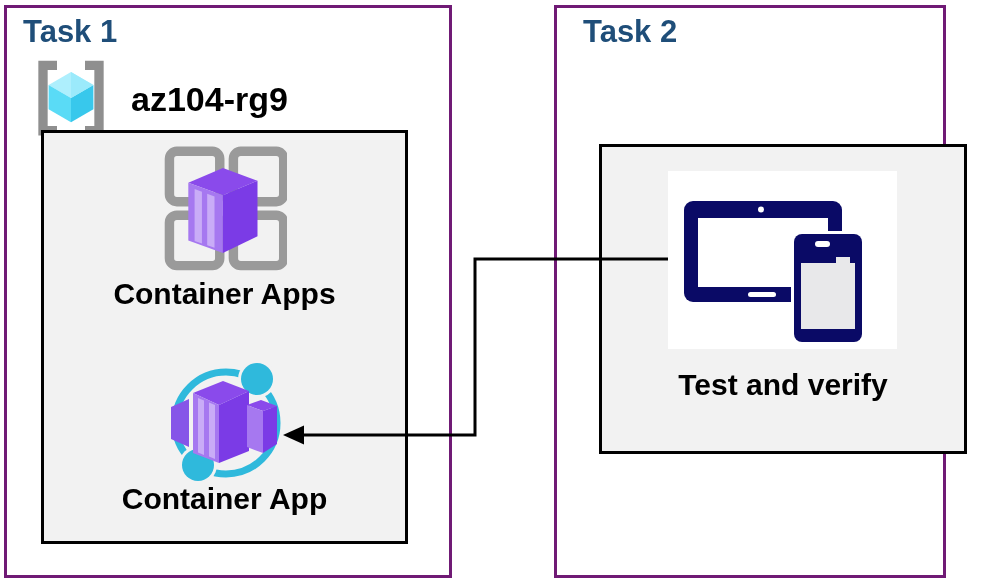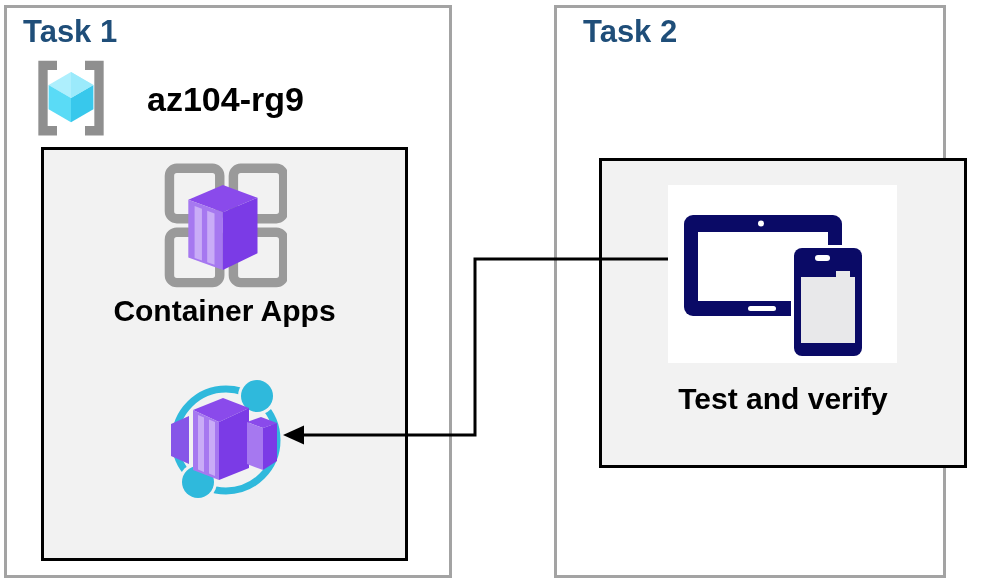--- a/index.html
+++ b/index.html
@@ -1,30 +1,30 @@
 <!DOCTYPE html>
 <html><head>
 <meta charset="utf-8">
 <style>
   html,body{margin:0;padding:0;background:#ffffff;}
   .canvas{position:relative;width:1006px;height:584px;background:#ffffff;
           font-family:"Liberation Sans",sans-serif;overflow:hidden;}
-  .task-box{position:absolute;top:5px;height:573px;border:3px solid #a3a3a3;
+  .task-box{position:absolute;top:5px;height:573px;border:3px solid #701a75;
             background:#fff;box-sizing:border-box;}
   .task1{left:4px;width:448px;}
   .task2{left:554px;width:392px;}
   .task-title{position:absolute;top:6px;font-size:31px;font-weight:700;color:#1F4E79;
               letter-spacing:0px;white-space:nowrap;}
   .task1 .task-title{left:16px;}
   .task2 .task-title{left:26px;}
-  .rg-row{position:absolute;left:22px;top:48px;display:flex;align-items:center;gap:34px;}
+  .rg-row{position:absolute;left:22px;top:48px;display:flex;align-items:center;gap:18px;}
   .rg-name{font-size:34px;font-weight:700;color:#000;}
   .inner-box{position:absolute;background:#F2F2F2;border:3px solid #000;box-sizing:border-box;}
-  .task1 .inner-box{left:34px;top:139px;width:367px;height:414px;padding-left:30px;}
-  .task2 .inner-box{left:42px;top:136px;width:368px;height:310px;margin-top:14px;}
+  .task1 .inner-box{left:34px;top:122px;width:367px;height:414px;padding-left:30px;}
+  .task2 .inner-box{left:42px;top:136px;width:368px;height:310px;}
   .abs{position:absolute;}
   .icon-label{position:absolute;left:0;right:0;text-align:center;font-weight:700;
               font-size:30px;line-height:37px;color:#000;}
   .white-panel{position:absolute;left:66px;top:24px;width:229px;height:178px;background:#ffffff;}
   .connector-layer{position:absolute;left:0;top:0;width:1006px;height:584px;
                    pointer-events:none;z-index:6;}
 </style>
 </head>
 <body>
 
@@ -78,20 +78,21 @@
         <polygon points="28,30 58,18 84,28 54,42" fill="#8A4AEB"></polygon>
         <polygon points="28,30 54,42 54,100 28,90" fill="#A678F0"></polygon>
         <polygon points="54,42 84,28 84,88 54,100" fill="#7B3BE6"></polygon>
         <polygon points="33,35 39,37.5 39,92 33,89.5" fill="#C9ACF7"></polygon>
         <polygon points="44,39.5 50,42 50,96 44,93.5" fill="#C9ACF7"></polygon>
         <polygon points="82,42 96,37 112,43 98,48" fill="#8A4AEB"></polygon>
         <polygon points="82,42 98,48 98,90 82,84" fill="#A678F0"></polygon>
         <polygon points="98,48 112,43 112,81 98,90" fill="#7B3BE6"></polygon>
       </svg>
 
+      <div class="icon-label" style="top:347px;">Container App</div>
     </div>
   </div>
 
   <div class="task-box task2">
     <div class="task-title">Task 2</div>
 
     <div class="inner-box">
 
       <div class="white-panel">
         <svg class="abs" style="left:16px;top:30px;" width="182" height="146" viewBox="0 0 182 146" xmlns="http://www.w3.org/2000/svg">

